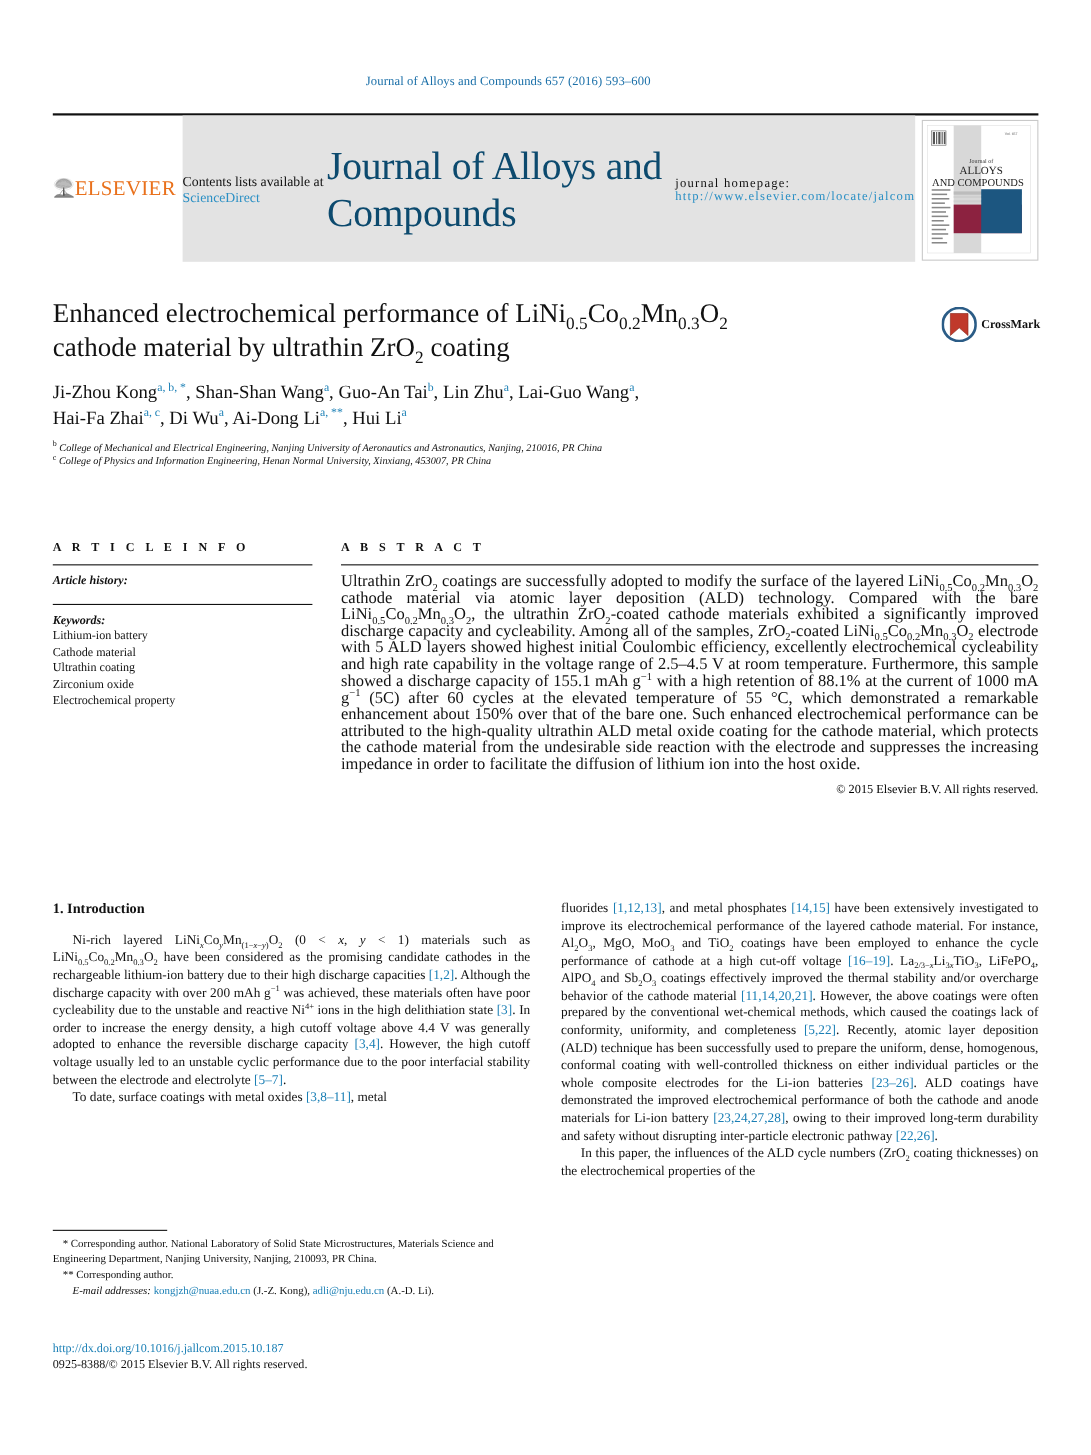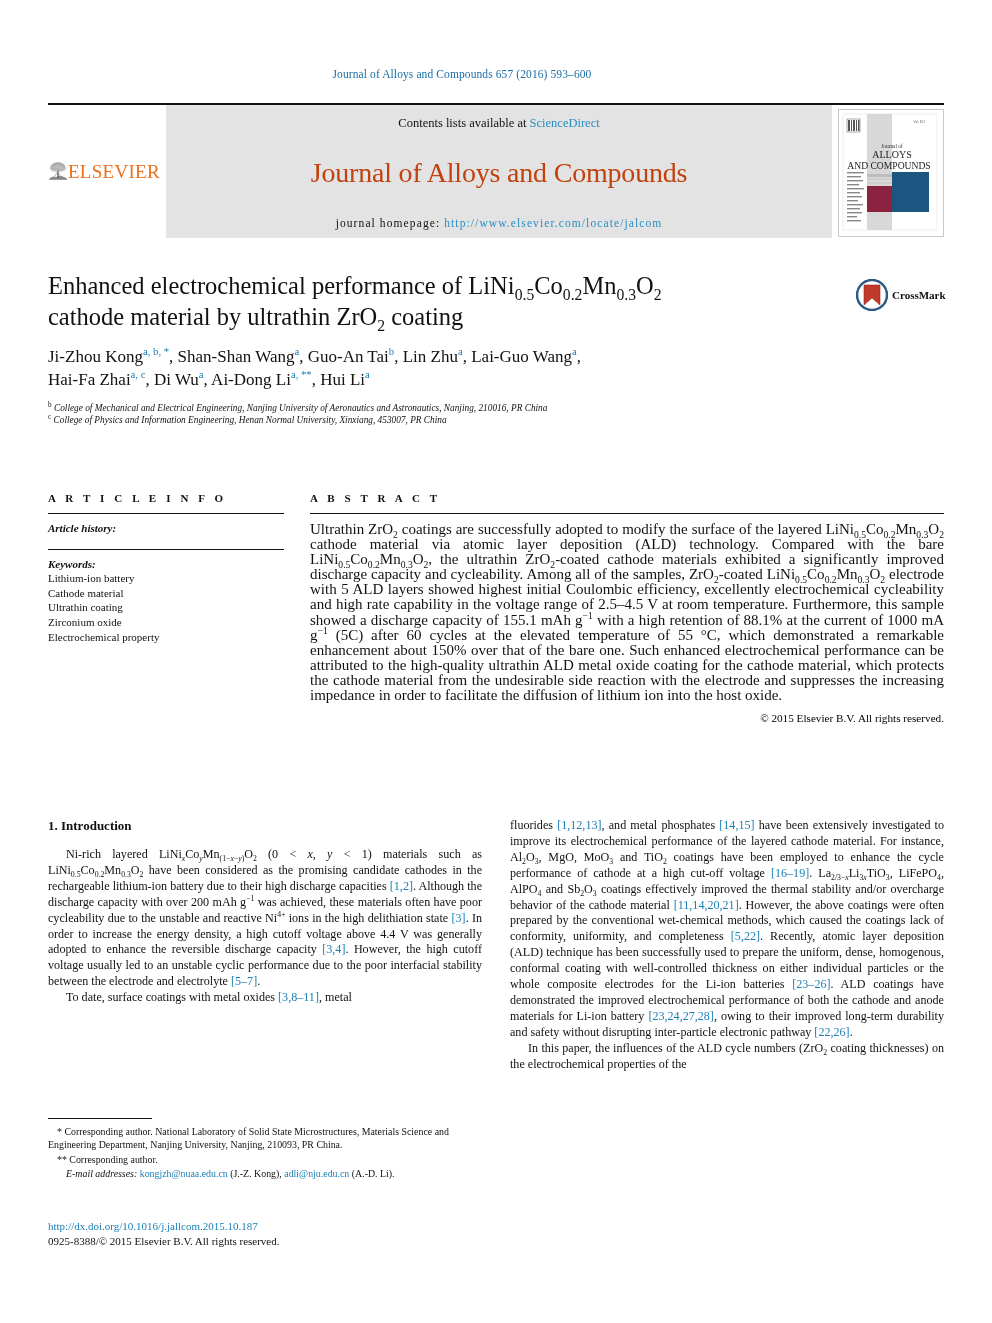--- a/index.html
+++ b/index.html
@@ -62,35 +62,35 @@
     line-height: 1;
     margin-top: 1px;
   }
   .contents-box {
     flex: 1 1 auto;
     background: #e3e3e3;
     margin-left: 6px;
     margin-right: 6px;
     position: relative;
     display: flex;
-    flex-direction: column;
+    flex-direction: row;
     align-items: center;
     justify-content: space-between;
     padding: 11px 0 9px 0;
     box-sizing: border-box;
   }
   .contents-line {
     font-size: 12.5px;
     color: #111;
   }
   .contents-line .sd-link { color: #2a8fc4; }
   .journal-name {
-    font-size: 28px;
-    font-family: "Liberation Serif", serif;
-    color: #c2410c;
+    font-size: 36px;
+    font-family: "Liberation Serif", serif;
+    color: #0c4a6e;
     letter-spacing: -0.2px;
     margin-top: -2px;
   }
   .homepage-line {
     font-size: 11.5px;
     letter-spacing: 1.1px;
     color: #111;
   }
   .homepage-line .hp-url { color: #2a8fc4; letter-spacing: 1.1px; }
   .cover-thumb {

